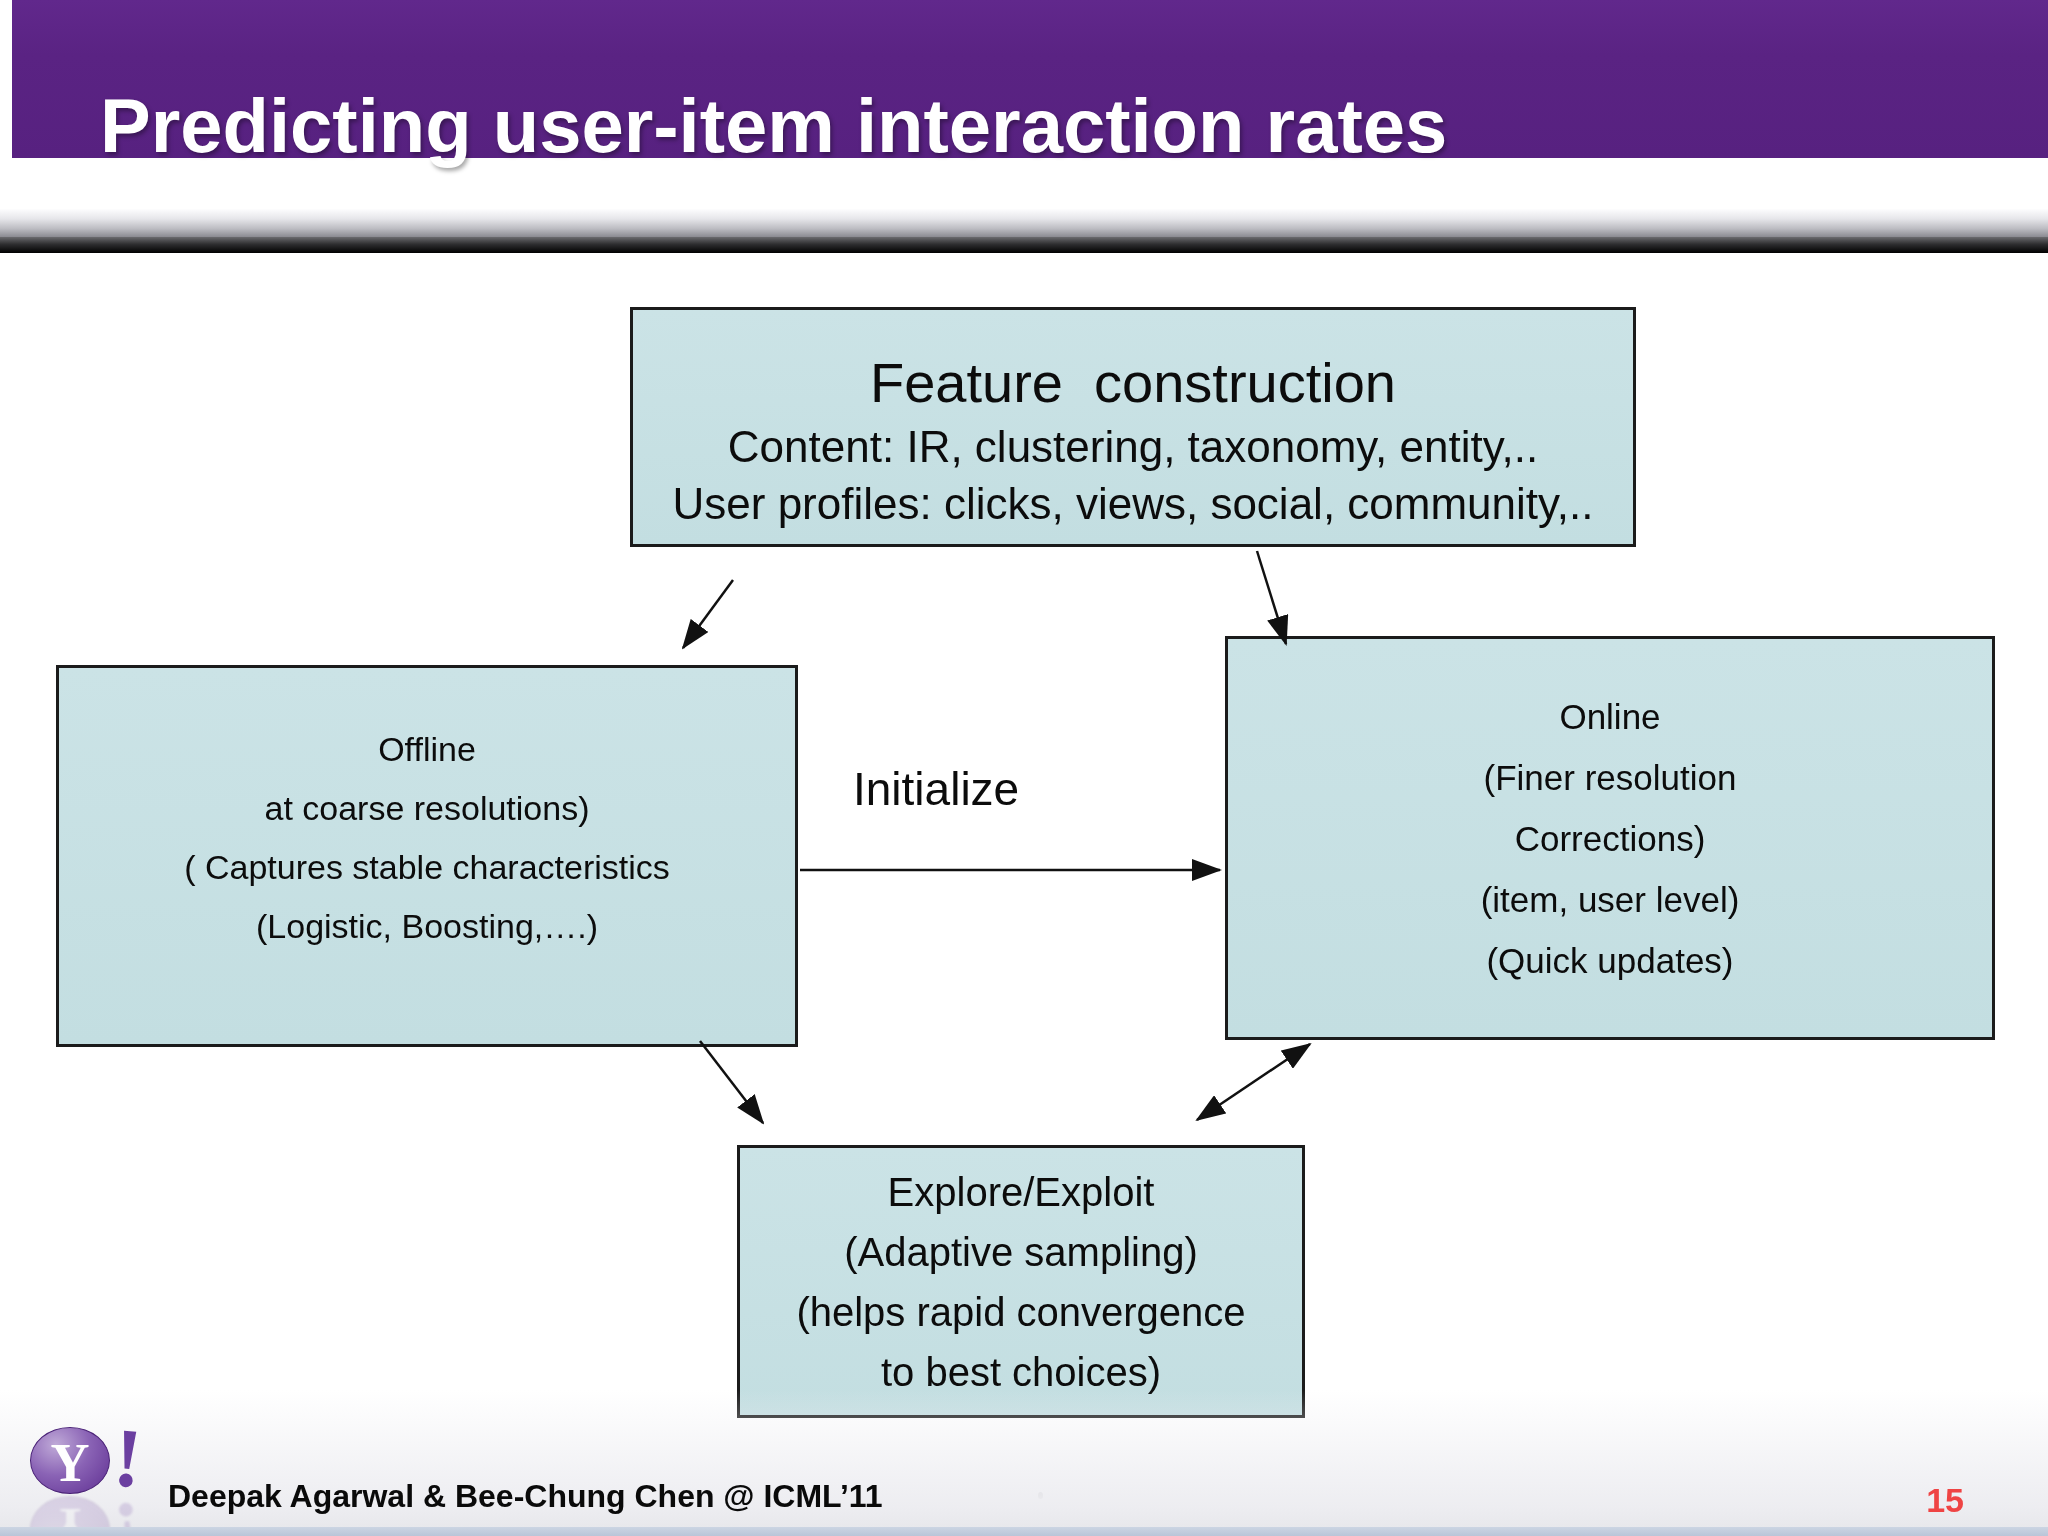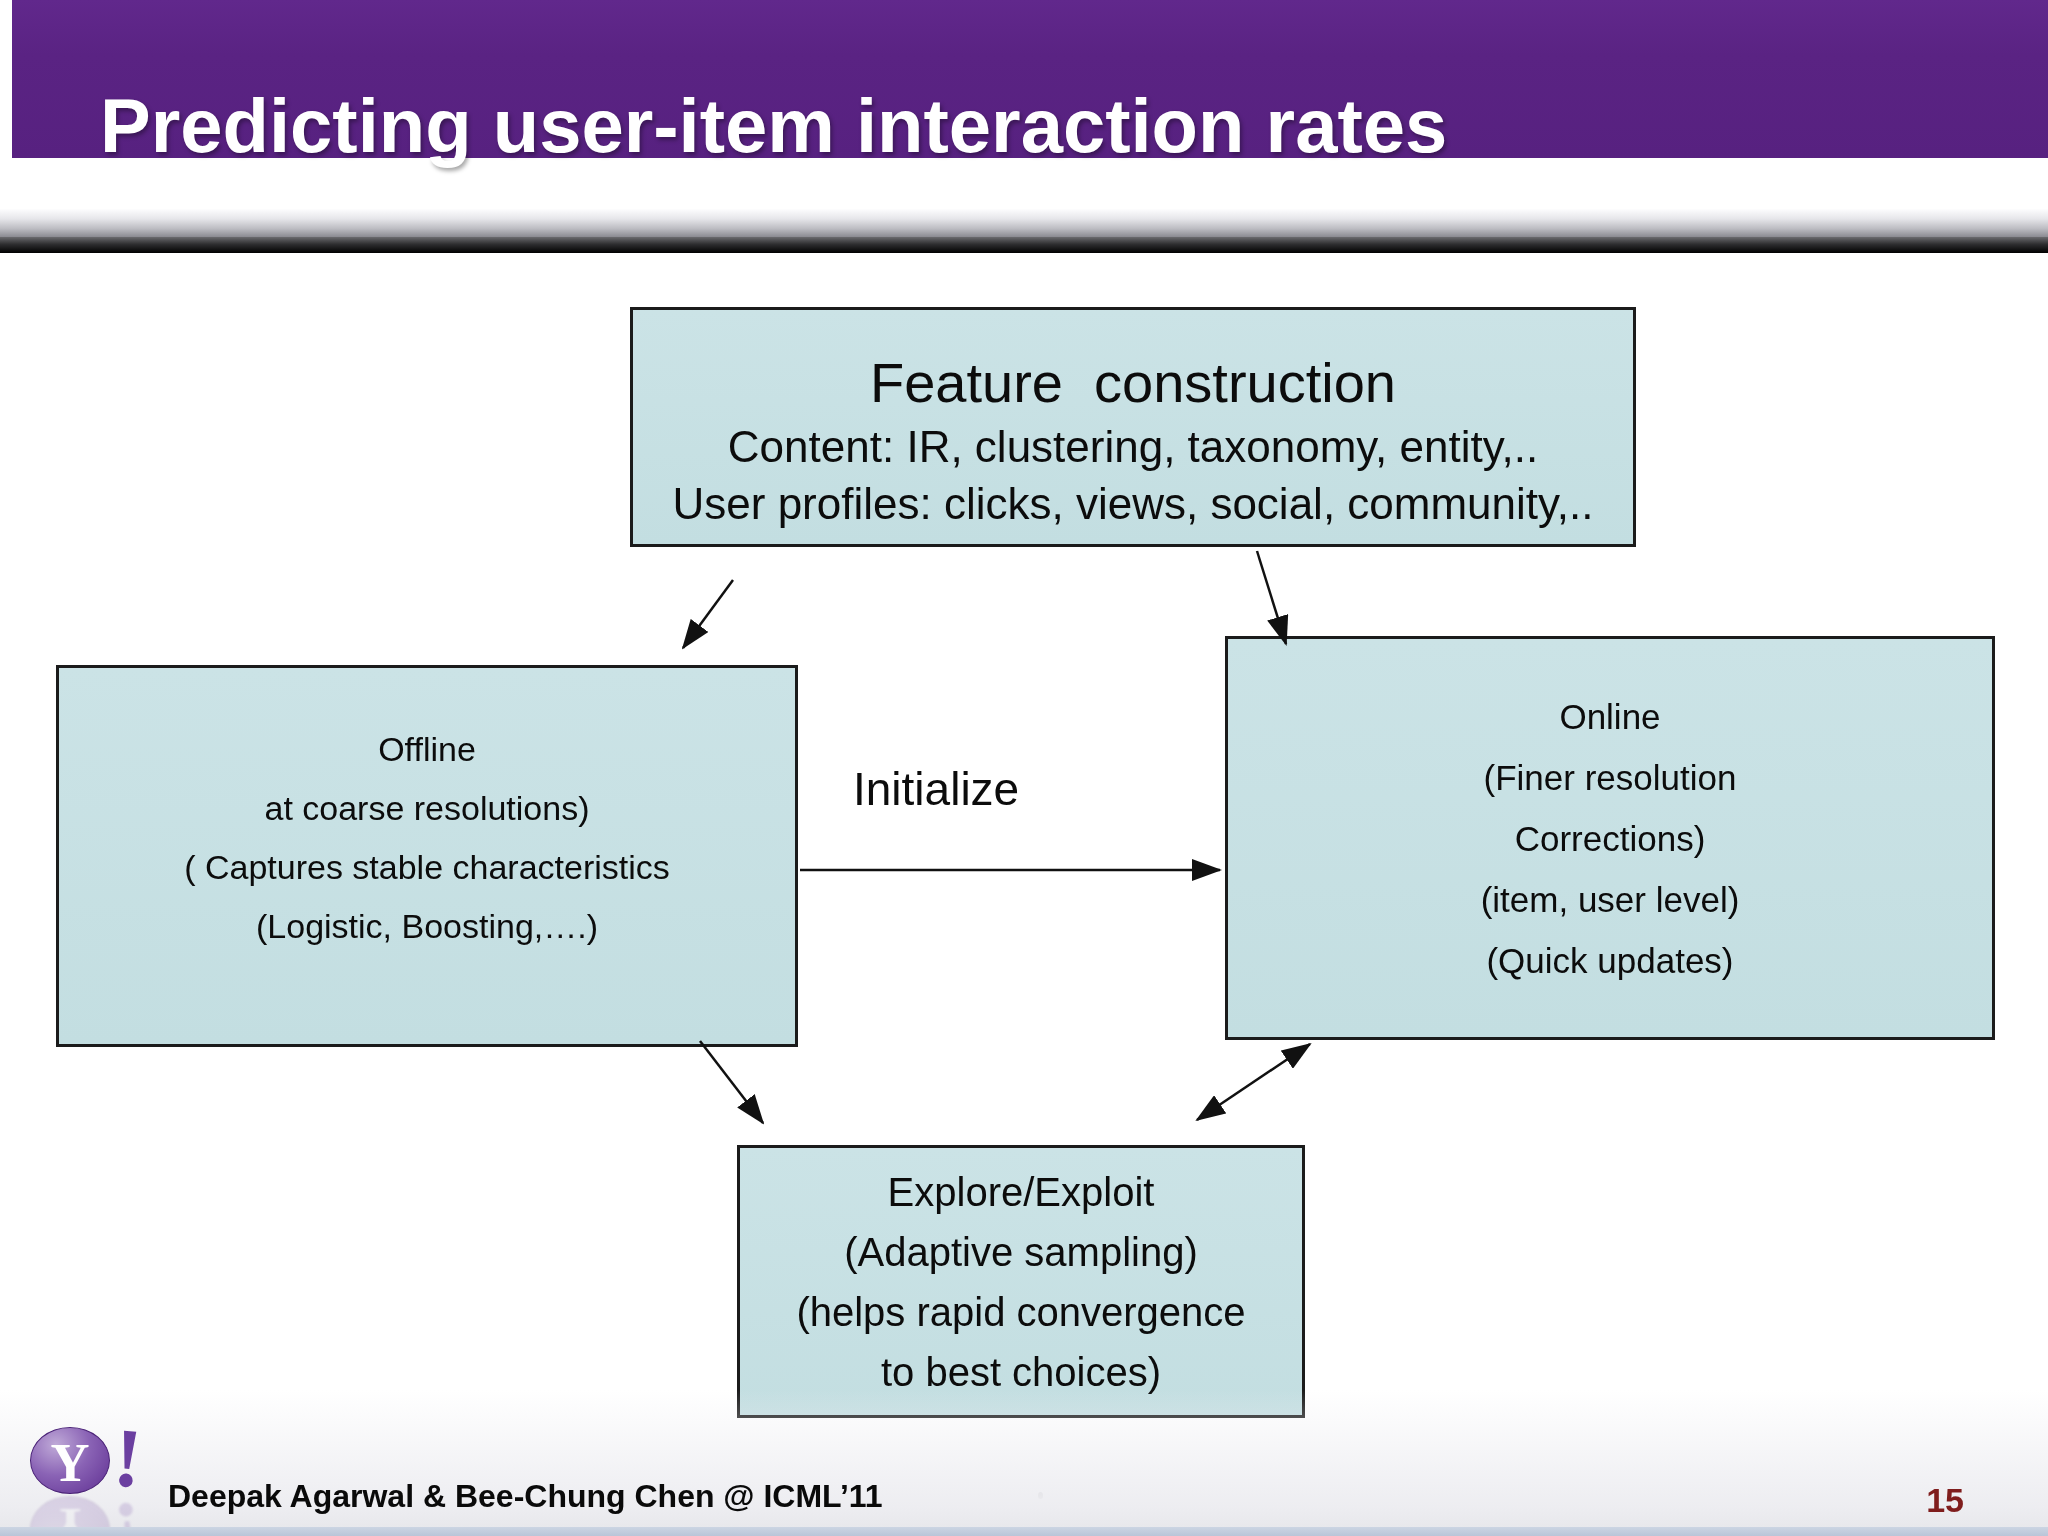--- a/index.html
+++ b/index.html
@@ -48,21 +48,21 @@
     background:radial-gradient(ellipse at 32% 26%,#c0aad8 0%,#8a63b5 45%,#5e2e91 100%);
     border:1px solid #4a2277;display:flex;align-items:center;justify-content:center;}
   .logo-y{font-family:"Liberation Serif","DejaVu Serif",serif;font-weight:bold;
     color:#ffffff;font-size:54px;line-height:1;transform:translateY(2px);}
   .logo-excl{position:absolute;left:84px;top:-6px;font-family:"Liberation Serif","DejaVu Serif",serif;
     font-weight:bold;font-size:84px;line-height:1;color:#6b3fa0;transform:rotate(5deg);}
   .logo-reflect{position:absolute;left:0;top:74px;width:150px;height:72px;
     transform:scaleY(-1);opacity:.18;filter:blur(1px);}
   .credit{position:absolute;left:168px;top:1478px;font-size:32px;font-weight:bold;
     color:#0a0a0a;white-space:nowrap;}
-  .pagenum{position:absolute;right:84px;top:1481px;font-size:34px;font-weight:bold;color:#7f1d1d;}
+  .pagenum{position:absolute;right:84px;top:1481px;font-size:34px;font-weight:bold;color:#ef4444;}
 </style>
 </head>
 <body>
 
 <div class="slide">
 
   <div class="titlebar">
     <h1 class="title">Predicting user-item interaction rates</h1>
   </div>
   <div class="bar-silver"></div>

